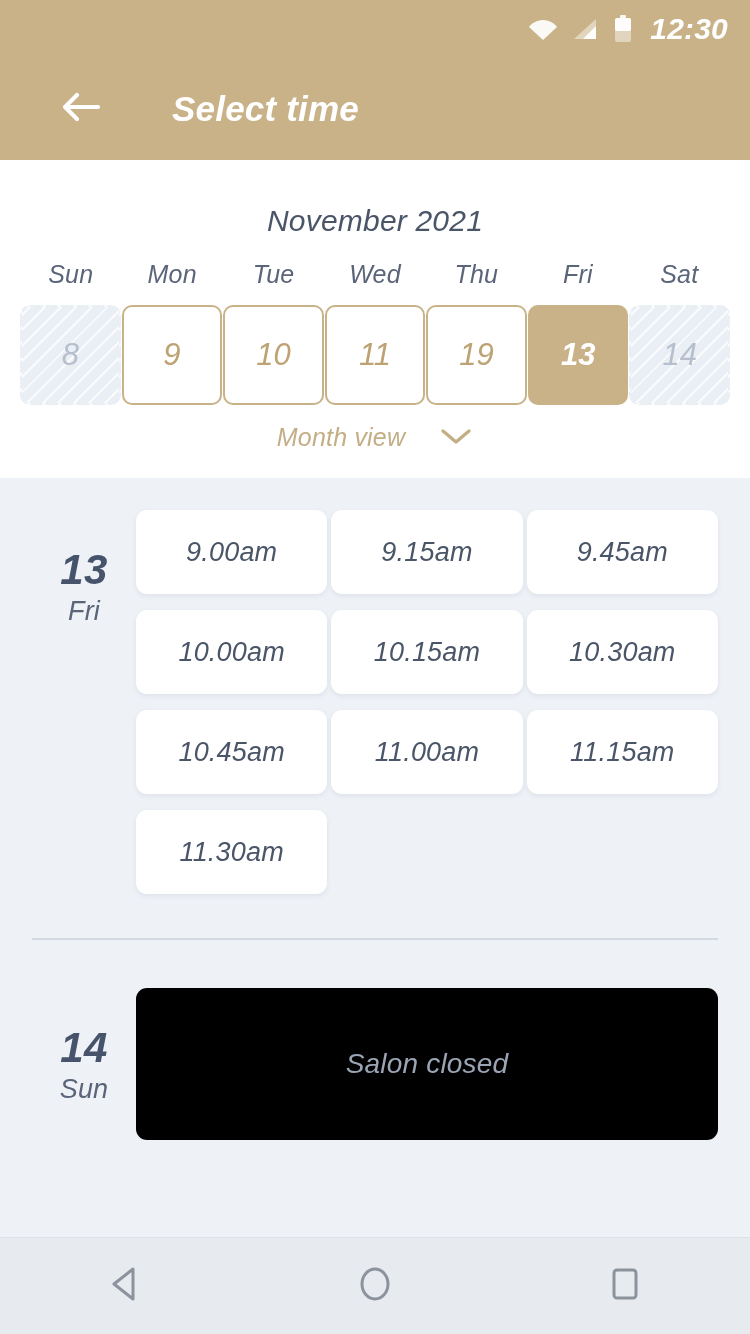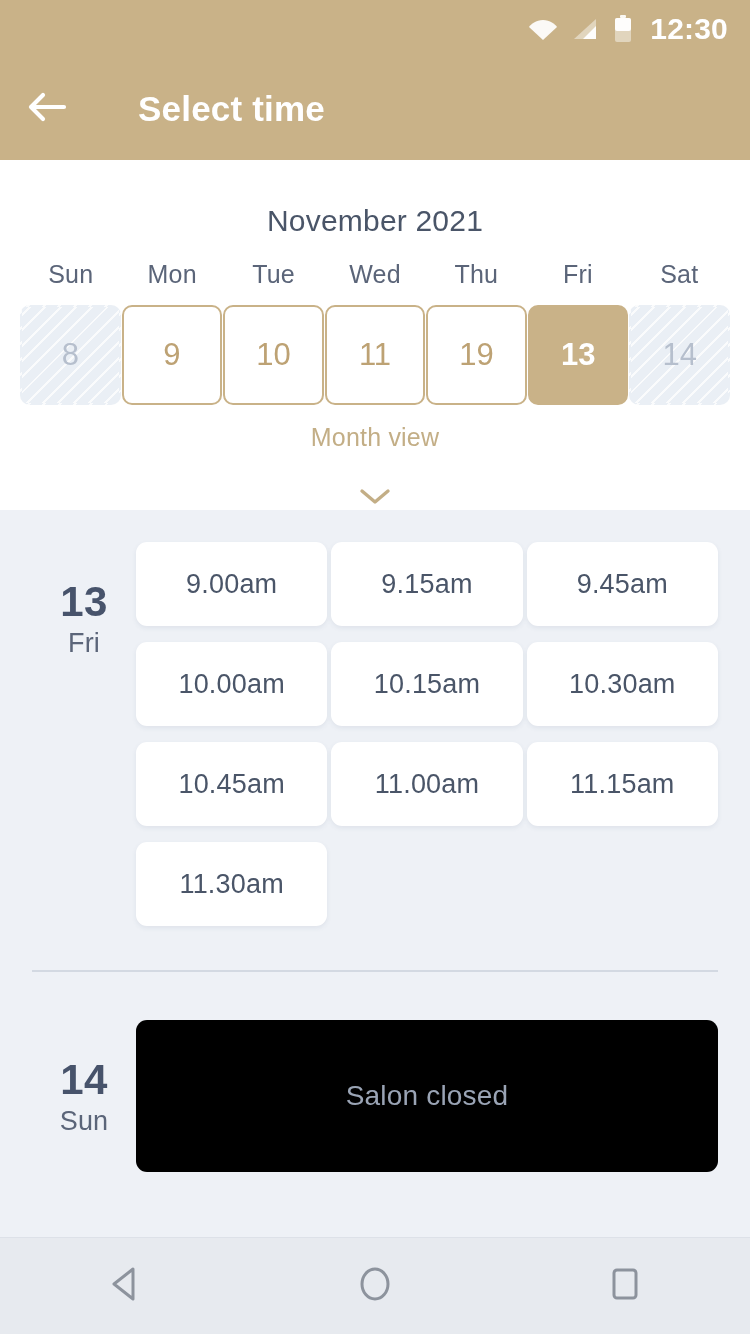--- a/index.html
+++ b/index.html
@@ -13,20 +13,21 @@
     -webkit-font-smoothing: antialiased;
   }
 
   .phone {
     position: relative;
     width: 750px;
     height: 1334px;
     display: flex;
     flex-direction: column;
     background: #eef1f6;
+    font-style: italic;
   }
 
   
   .status-bar {
     height: 58px;
     flex: 0 0 58px;
     background: #c9b288;
     display: flex;
     align-items: center;
     justify-content: flex-end;
@@ -42,21 +43,21 @@
     line-height: 1;
     padding-left: 4px;
   }
 
   
   .app-bar {
     flex: 0 0 102px;
     background: #c9b288;
     display: flex;
     align-items: center;
-    padding-left: 18px;
+    padding-left: 52px;
   }
   .back-button {
     width: 58px;
     height: 58px;
     display: flex;
     align-items: center;
     justify-content: center;
     cursor: pointer;
   }
   .app-title {
@@ -134,21 +135,20 @@
     border: 2px solid transparent;
     cursor: default;
   }
   .month-view-row {
     display: flex;
     align-items: center;
     justify-content: center;
     margin-top: 18px;
     gap: 34px;
     cursor: pointer;
-    flex-direction: column;
   }
   .month-view-label {
     font-size: 25px;
     color: #c3ae86;
     letter-spacing: 0.2px;
   }
 
   
   .body-scroll {
     flex: 1 1 auto;

